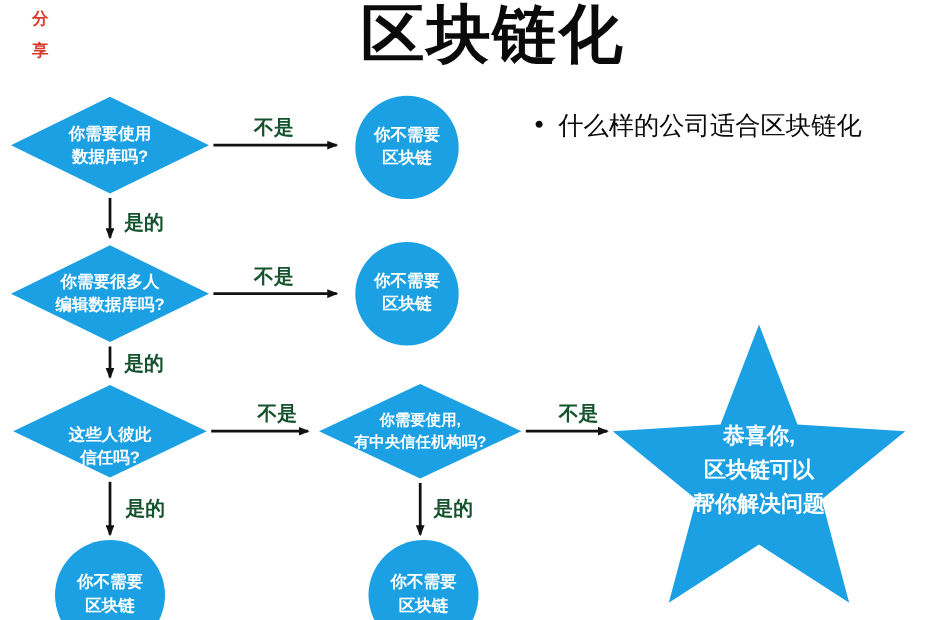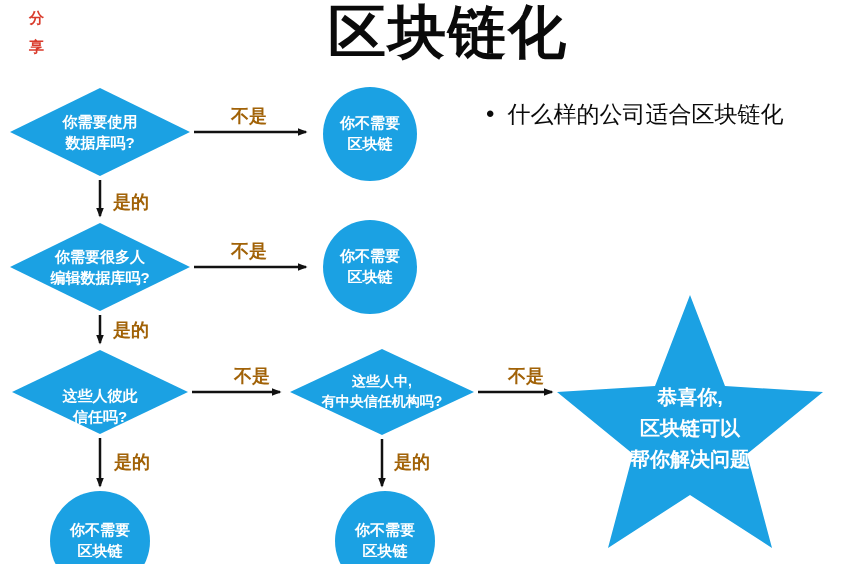--- a/index.html
+++ b/index.html
@@ -30,21 +30,21 @@
   .bullet-marker{font-size:24px;margin-right:13px;line-height:1.1;}
   .node-label{
     position:absolute;transform:translate(-50%,-50%);
     color:#ffffff;font-weight:bold;text-align:center;
     white-space:pre-line;font-size:15px;line-height:1.4;
     width:200px;pointer-events:none;
   }
   .node-label.small{font-size:14px;}
   .node-label.star-text{font-size:20px;line-height:1.55;}
   .edge-label{
-    position:absolute;color:#a16207;
+    position:absolute;color:#14532d;
     font-size:18px;font-weight:bold;white-space:nowrap;
   }
 </style>
 </head>
 <body>
 
 <div id="canvas">
 
   <svg id="diagram-svg" width="864" height="564" viewBox="0 0 864 564">
     <defs>
@@ -84,21 +84,21 @@
     <span class="bullet-marker">•</span>
     <span>什么样的公司适合区块链化</span>
   </div>
 
   <div class="node-label" style="left:100px;top:132px;">你需要使用
 数据库吗?</div>
   <div class="node-label" style="left:100px;top:267px;">你需要很多人
 编辑数据库吗?</div>
   <div class="node-label" style="left:100px;top:392px;margin-top:14px;">这些人彼此
 信任吗?</div>
-  <div class="node-label small" style="left:382px;top:392px;">这些人中,
+  <div class="node-label small" style="left:382px;top:392px;">你需要使用,
 有中央信任机构吗?</div>
 
   <div class="node-label" style="left:370px;top:133px;">你不需要
 区块链</div>
   <div class="node-label" style="left:370px;top:266px;">你不需要
 区块链</div>
   <div class="node-label" style="left:100px;top:540px;">你不需要
 区块链</div>
   <div class="node-label" style="left:385px;top:540px;">你不需要
 区块链</div>

